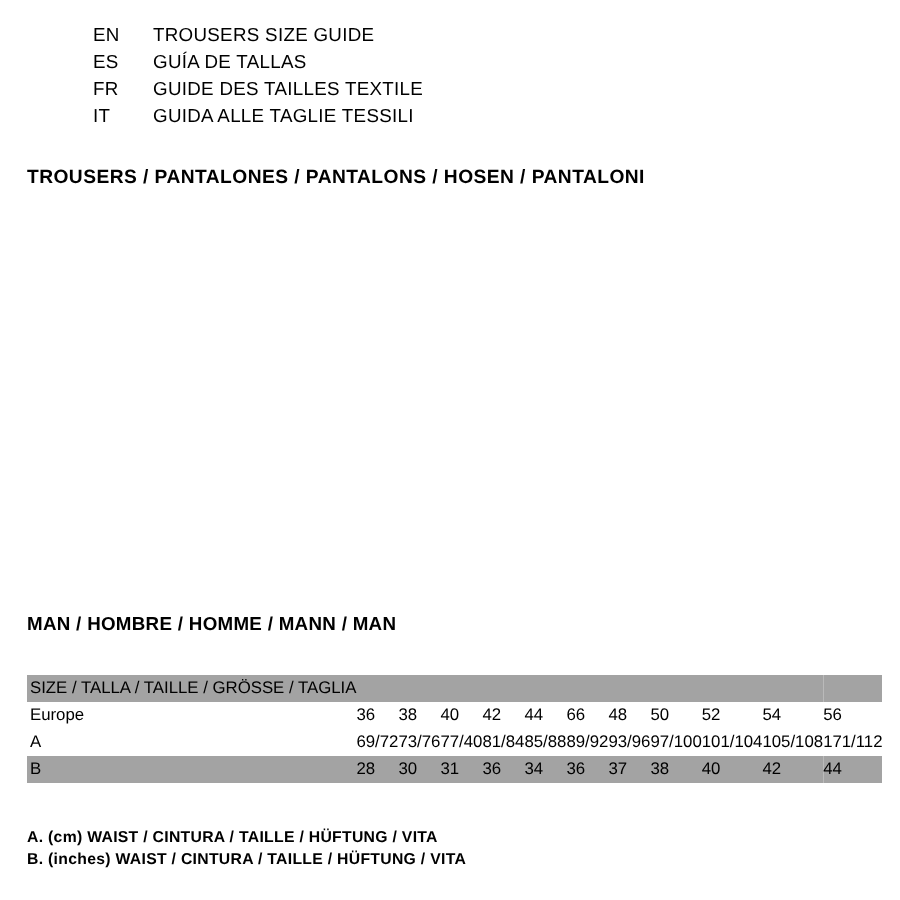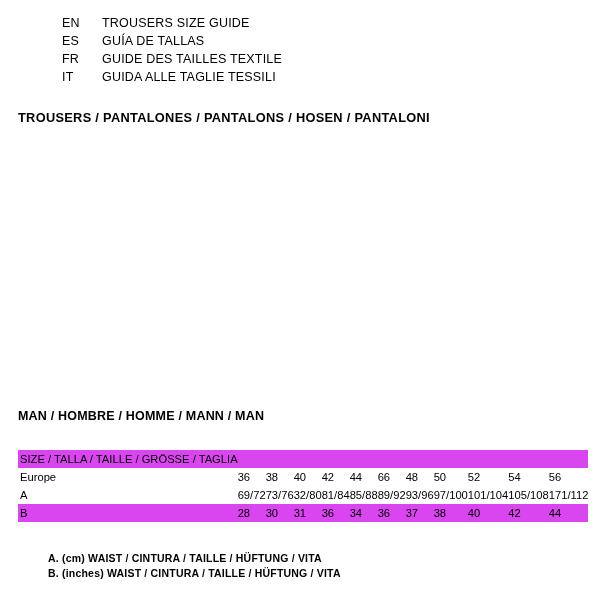--- a/index.html
+++ b/index.html
@@ -90,40 +90,40 @@
     width: 564px;
     border-collapse: collapse;
     font-size: 11.2px;
   }
   table.size-table td {
     padding: 3px 0 3px 0;
     text-align: left;
     white-space: nowrap;
   }
   table.size-table tr.shaded td {
-    background: #d946ef;
+    background: #a3a3a3;
   }
   table.size-table td.label {
     width: 88px;
     padding-left: 2px;
   }
   table.size-table td.val {
     width: 44px;
   }
 
   .footnotes {
     position: absolute;
     left: 18px;
     top: 551px;
     font-size: 10.5px;
     line-height: 15px;
     font-weight: bold;
     letter-spacing: 0.2px;
   }
-  .footnotes div { white-space: nowrap; margin-left: 30px; }
+  .footnotes div { white-space: nowrap; }
 </style>
 </head>
 <body>
 
 <div class="page">
 
   <div class="lang-block">
     <div class="lang-row">
       <span class="lang-code">EN</span>
       <span class="lang-text">TROUSERS SIZE GUIDE</span>
@@ -174,21 +174,21 @@
         <td class="val">48</td>
         <td class="val">50</td>
         <td class="val">52</td>
         <td class="val">54</td>
         <td class="val">56</td>
       </tr>
       <tr>
         <td class="label">A</td>
         <td class="val">69/72</td>
         <td class="val">73/76</td>
-        <td class="val">32/80</td>
+        <td class="val">77/40</td>
         <td class="val">81/84</td>
         <td class="val">85/88</td>
         <td class="val">89/92</td>
         <td class="val">93/96</td>
         <td class="val">97/100</td>
         <td class="val">101/104</td>
         <td class="val">105/108</td>
         <td class="val">171/112</td>
       </tr>
       <tr class="shaded">

